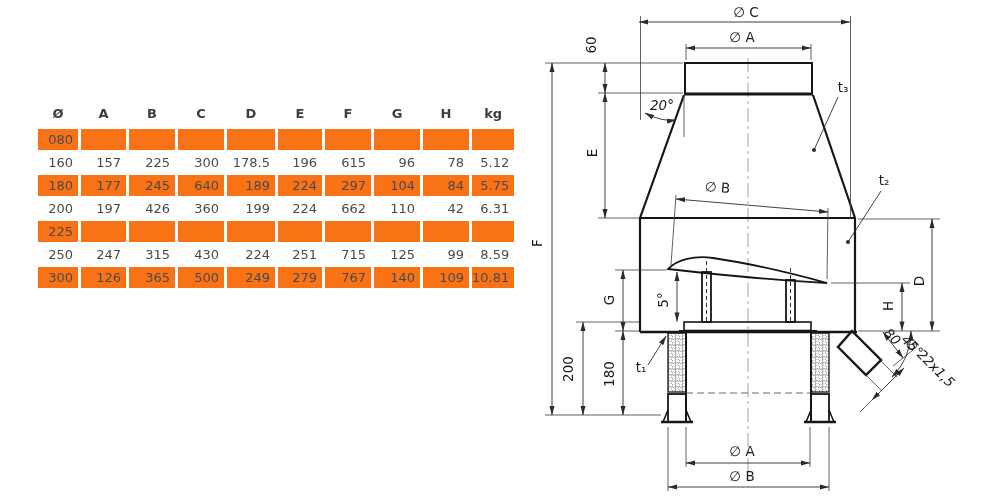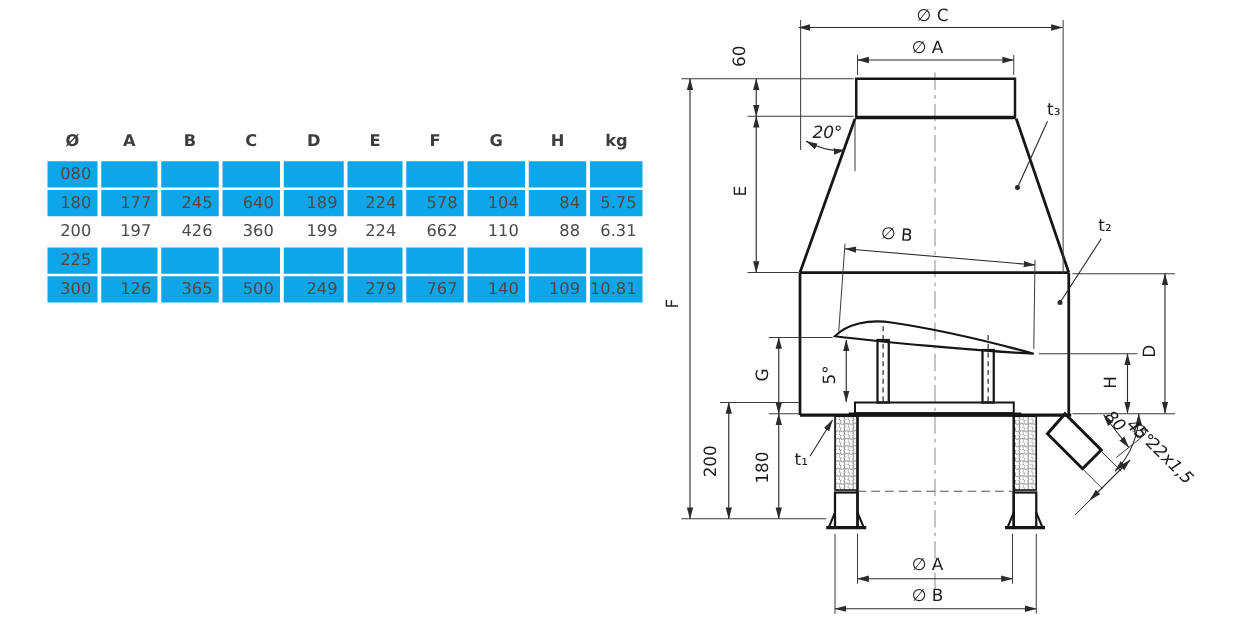--- a/index.html
+++ b/index.html
@@ -3,21 +3,21 @@
 <meta charset="utf-8">
 <style>
   html,body{margin:0;padding:0;background:#ffffff;}
   .page{position:relative;width:1000px;height:500px;overflow:hidden;background:#fff;
         font-family:"DejaVu Sans","Liberation Sans",sans-serif;}
   
   table.dims{position:absolute;left:35px;top:101px;border-collapse:separate;border-spacing:3px 2px;
              font-size:13px;color:#4a4a4a;}
   table.dims th{font-weight:bold;color:#3d3d3d;text-align:center;padding:1px 2px 4px 2px;height:19px;font-size:13px;}
   table.dims td{height:21px;padding:0 5px 0 0;text-align:right;white-space:nowrap;}
-  table.dims tr.shaded td{background:#0ea5e9;}
+  table.dims tr.shaded td{background:#f97316;}
   
   svg.draw{position:absolute;left:0;top:0;}
   .outline{stroke:#161616;fill:none;}
   .dimline{stroke:#2b2b2b;stroke-width:0.9;fill:none;}
   .extline{stroke:#3a3a3a;stroke-width:0.8;fill:none;}
   text.dlabel{font-family:"DejaVu Sans","Liberation Sans",sans-serif;font-size:13.5px;fill:#1c1c1c;
               text-anchor:middle;}
   text.angle{font-style:italic;}
 </style>
 </head>
@@ -58,55 +58,79 @@
           <td></td>
           <td></td>
           <td></td>
           <td></td>
           <td></td>
           <td></td>
           <td></td>
           <td></td>
           <td></td>
         </tr>
+        <tr>
+          <td>160</td>
+          <td>157</td>
+          <td>225</td>
+          <td>300</td>
+          <td>178.5</td>
+          <td>196</td>
+          <td>615</td>
+          <td>96</td>
+          <td>78</td>
+          <td>5.12</td>
+        </tr>
         <tr class="shaded">
           <td>180</td>
           <td>177</td>
           <td>245</td>
           <td>640</td>
           <td>189</td>
           <td>224</td>
-          <td>578</td>
+          <td>297</td>
           <td>104</td>
           <td>84</td>
           <td>5.75</td>
         </tr>
         <tr>
           <td>200</td>
           <td>197</td>
           <td>426</td>
           <td>360</td>
           <td>199</td>
           <td>224</td>
           <td>662</td>
           <td>110</td>
-          <td>88</td>
+          <td>42</td>
           <td>6.31</td>
         </tr>
         <tr class="shaded">
           <td>225</td>
           <td></td>
           <td></td>
           <td></td>
           <td></td>
           <td></td>
           <td></td>
           <td></td>
           <td></td>
           <td></td>
+        </tr>
+        <tr>
+          <td>250</td>
+          <td>247</td>
+          <td>315</td>
+          <td>430</td>
+          <td>224</td>
+          <td>251</td>
+          <td>715</td>
+          <td>125</td>
+          <td>99</td>
+          <td>8.59</td>
         </tr>
         <tr class="shaded">
           <td>300</td>
           <td>126</td>
           <td>365</td>
           <td>500</td>
           <td>249</td>
           <td>279</td>
           <td>767</td>
           <td>140</td>

